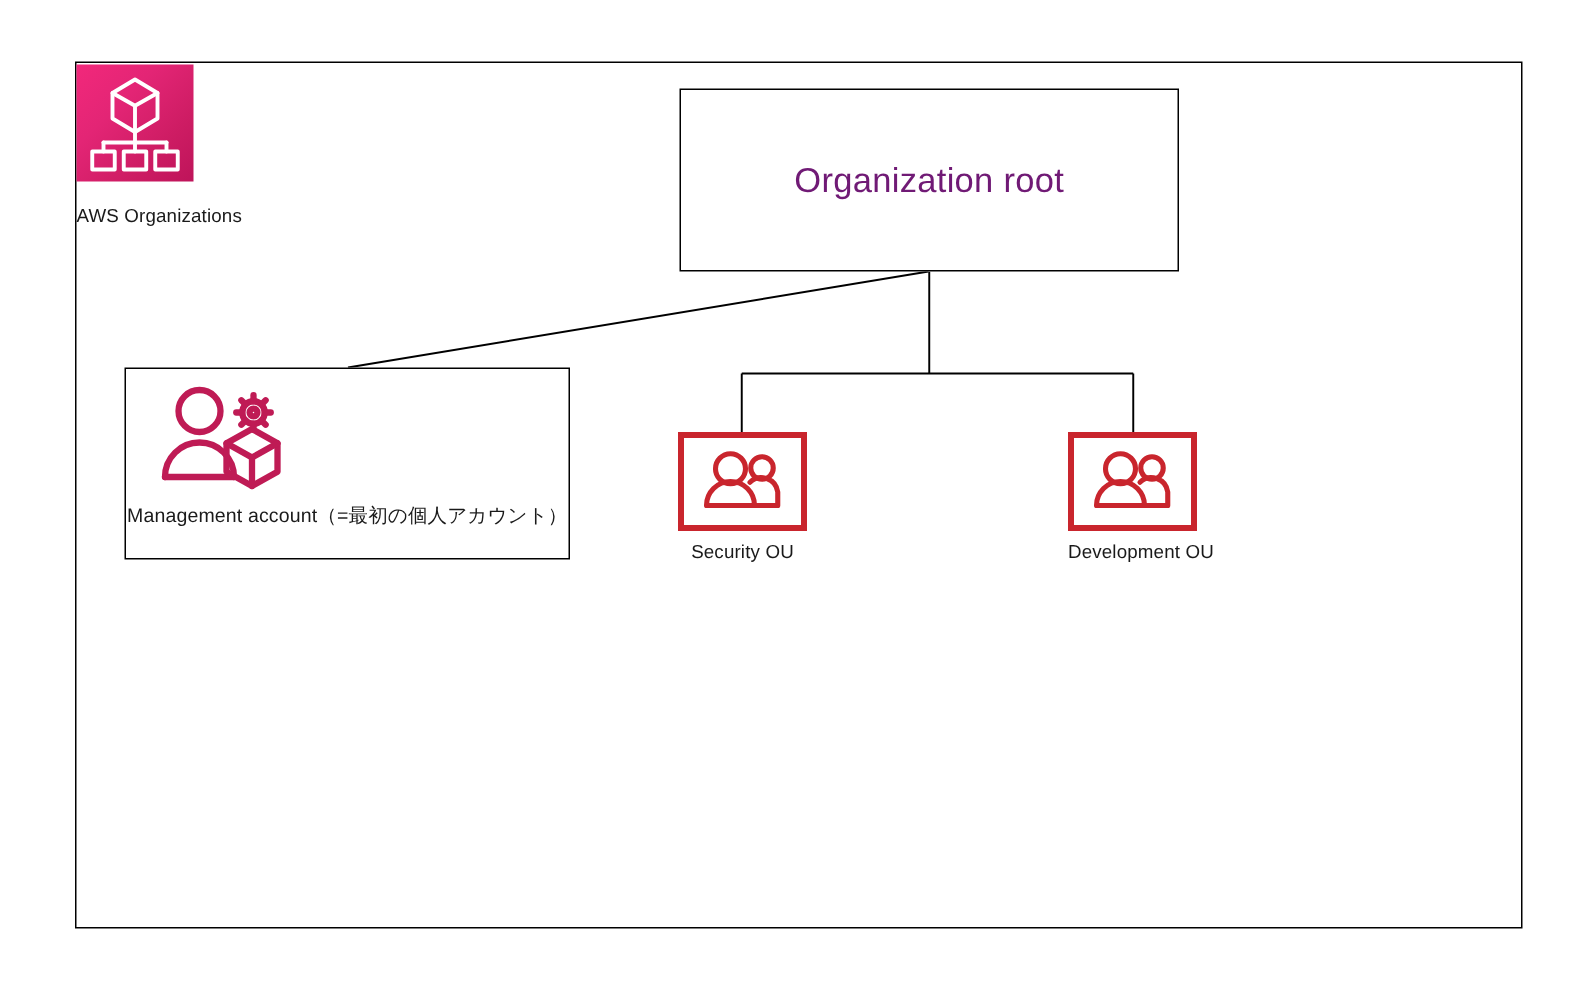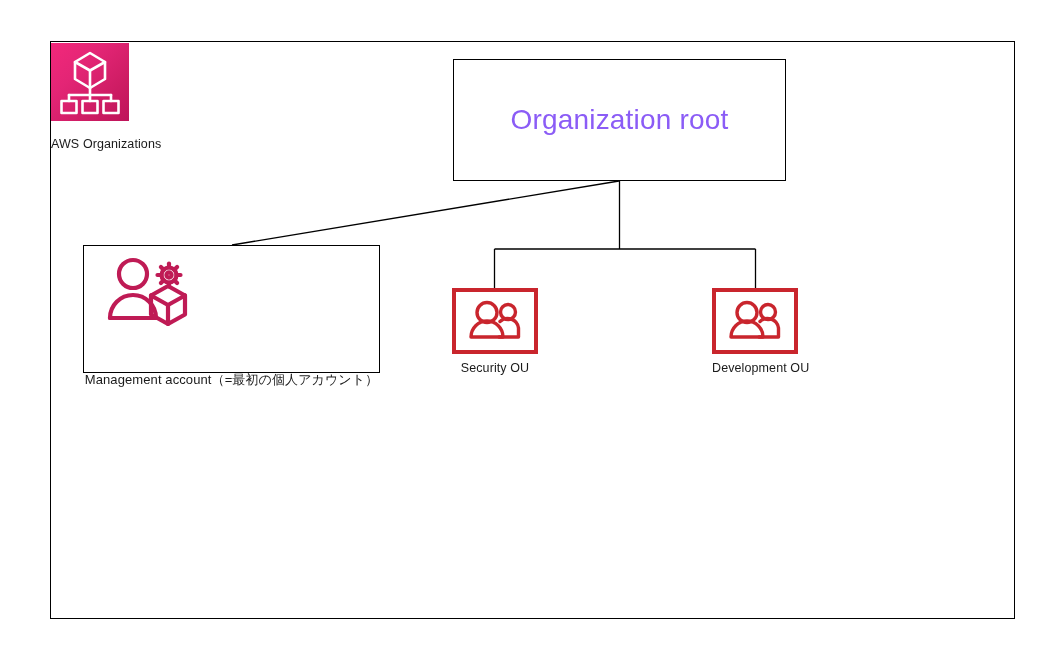--- a/index.html
+++ b/index.html
@@ -70,22 +70,22 @@
     width: 333px;
     height: 122px;
     border: 1px solid #000000;
     box-sizing: border-box;
     background: #ffffff;
     display: flex;
     align-items: center;
     justify-content: center;
   }
   .root-box-label {
-    font-size: 28px;
-    color: #8b5cf6;
+    font-size: 23px;
+    color: #701a75;
     letter-spacing: 0.2px;
   }
 
   
   .mgmt-box {
     position: absolute;
     left: 83px;
     top: 245px;
     width: 297px;
     height: 128px;
@@ -104,21 +104,20 @@
   .mgmt-label {
     position: absolute;
     left: 0;
     right: 0;
     top: 89px;
     text-align: center;
     font-size: 13px;
     color: #1a1a1a;
     white-space: nowrap;
     letter-spacing: 0.1px;
-    margin-top: 36px;
   }
 
   
   .ou-node {
     position: absolute;
     width: 86px;
   }
   .ou-box {
     width: 86px;
     height: 66px;

